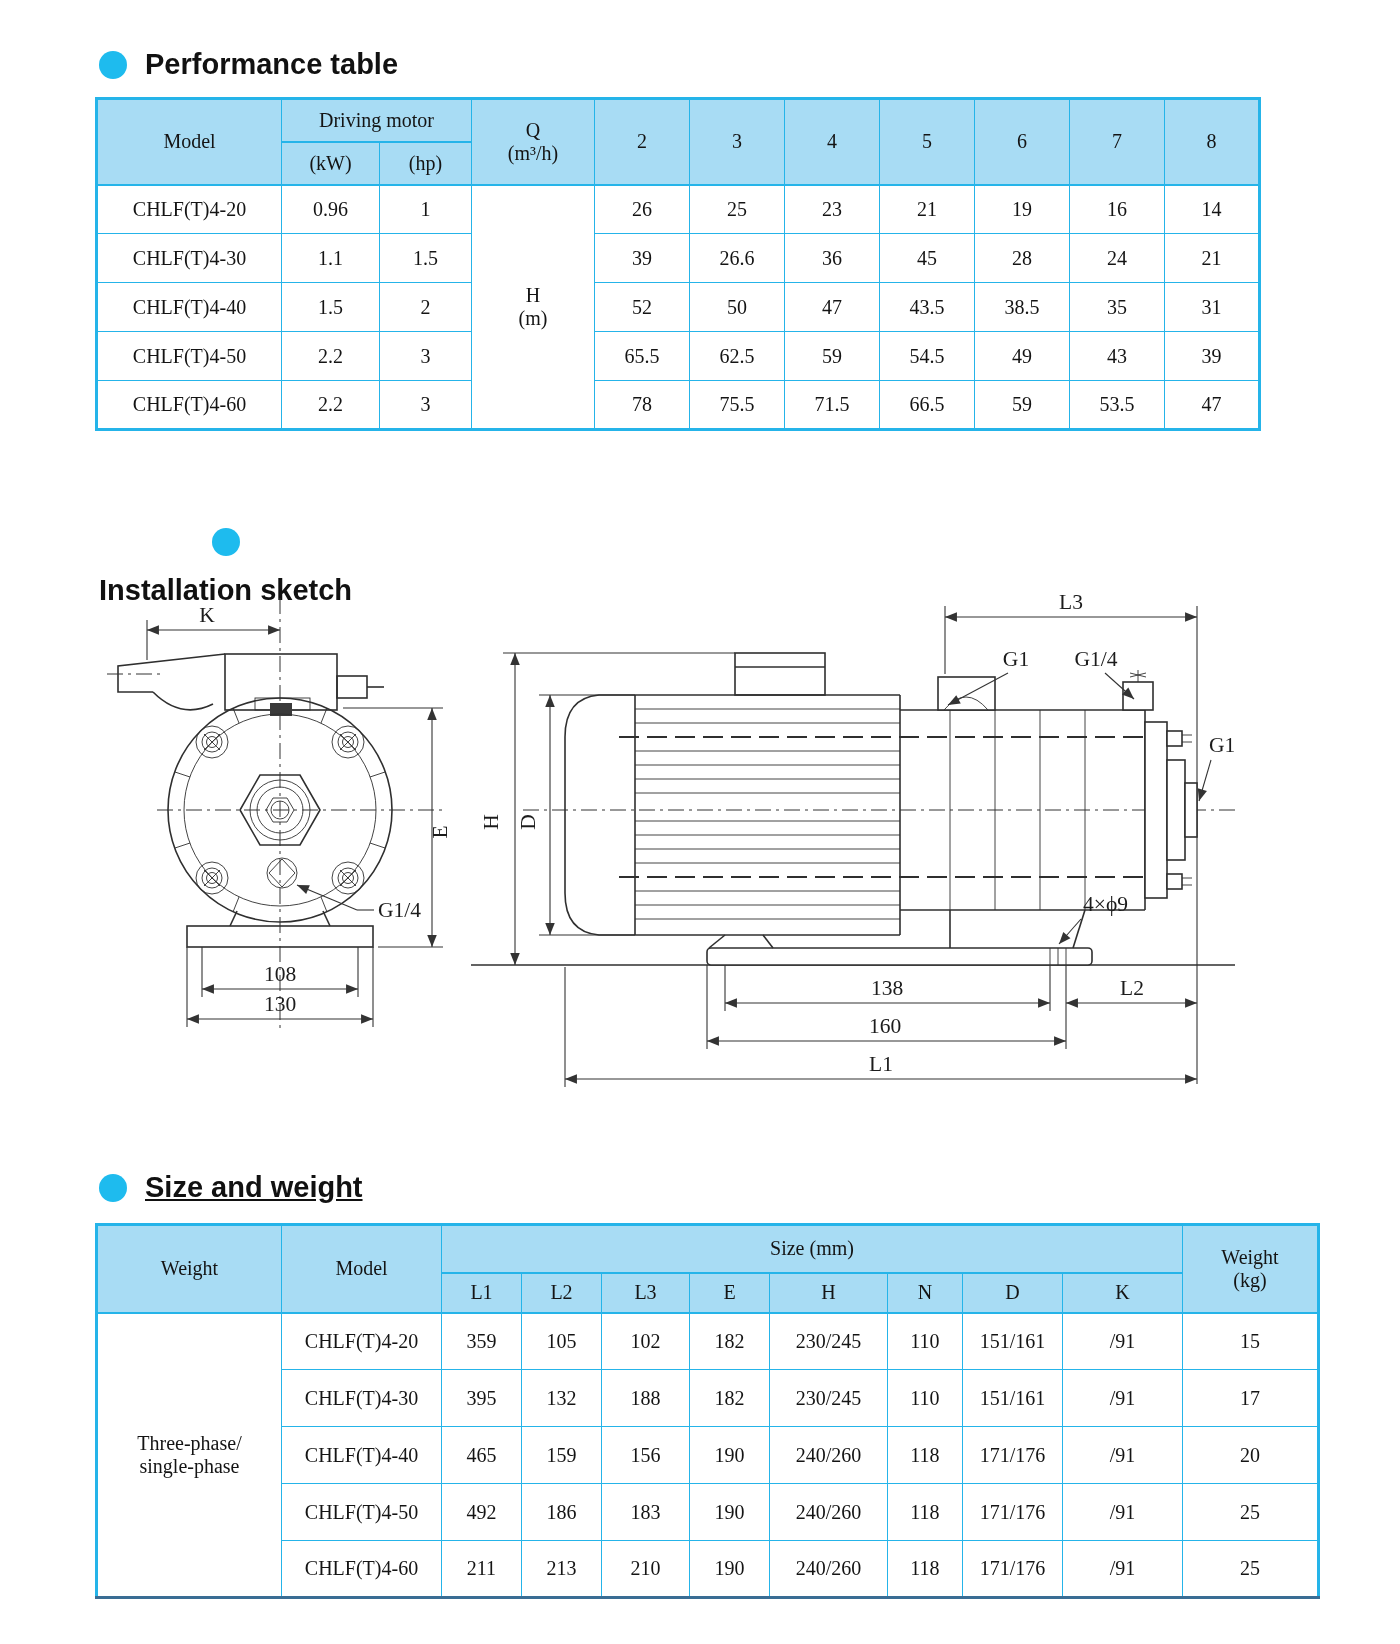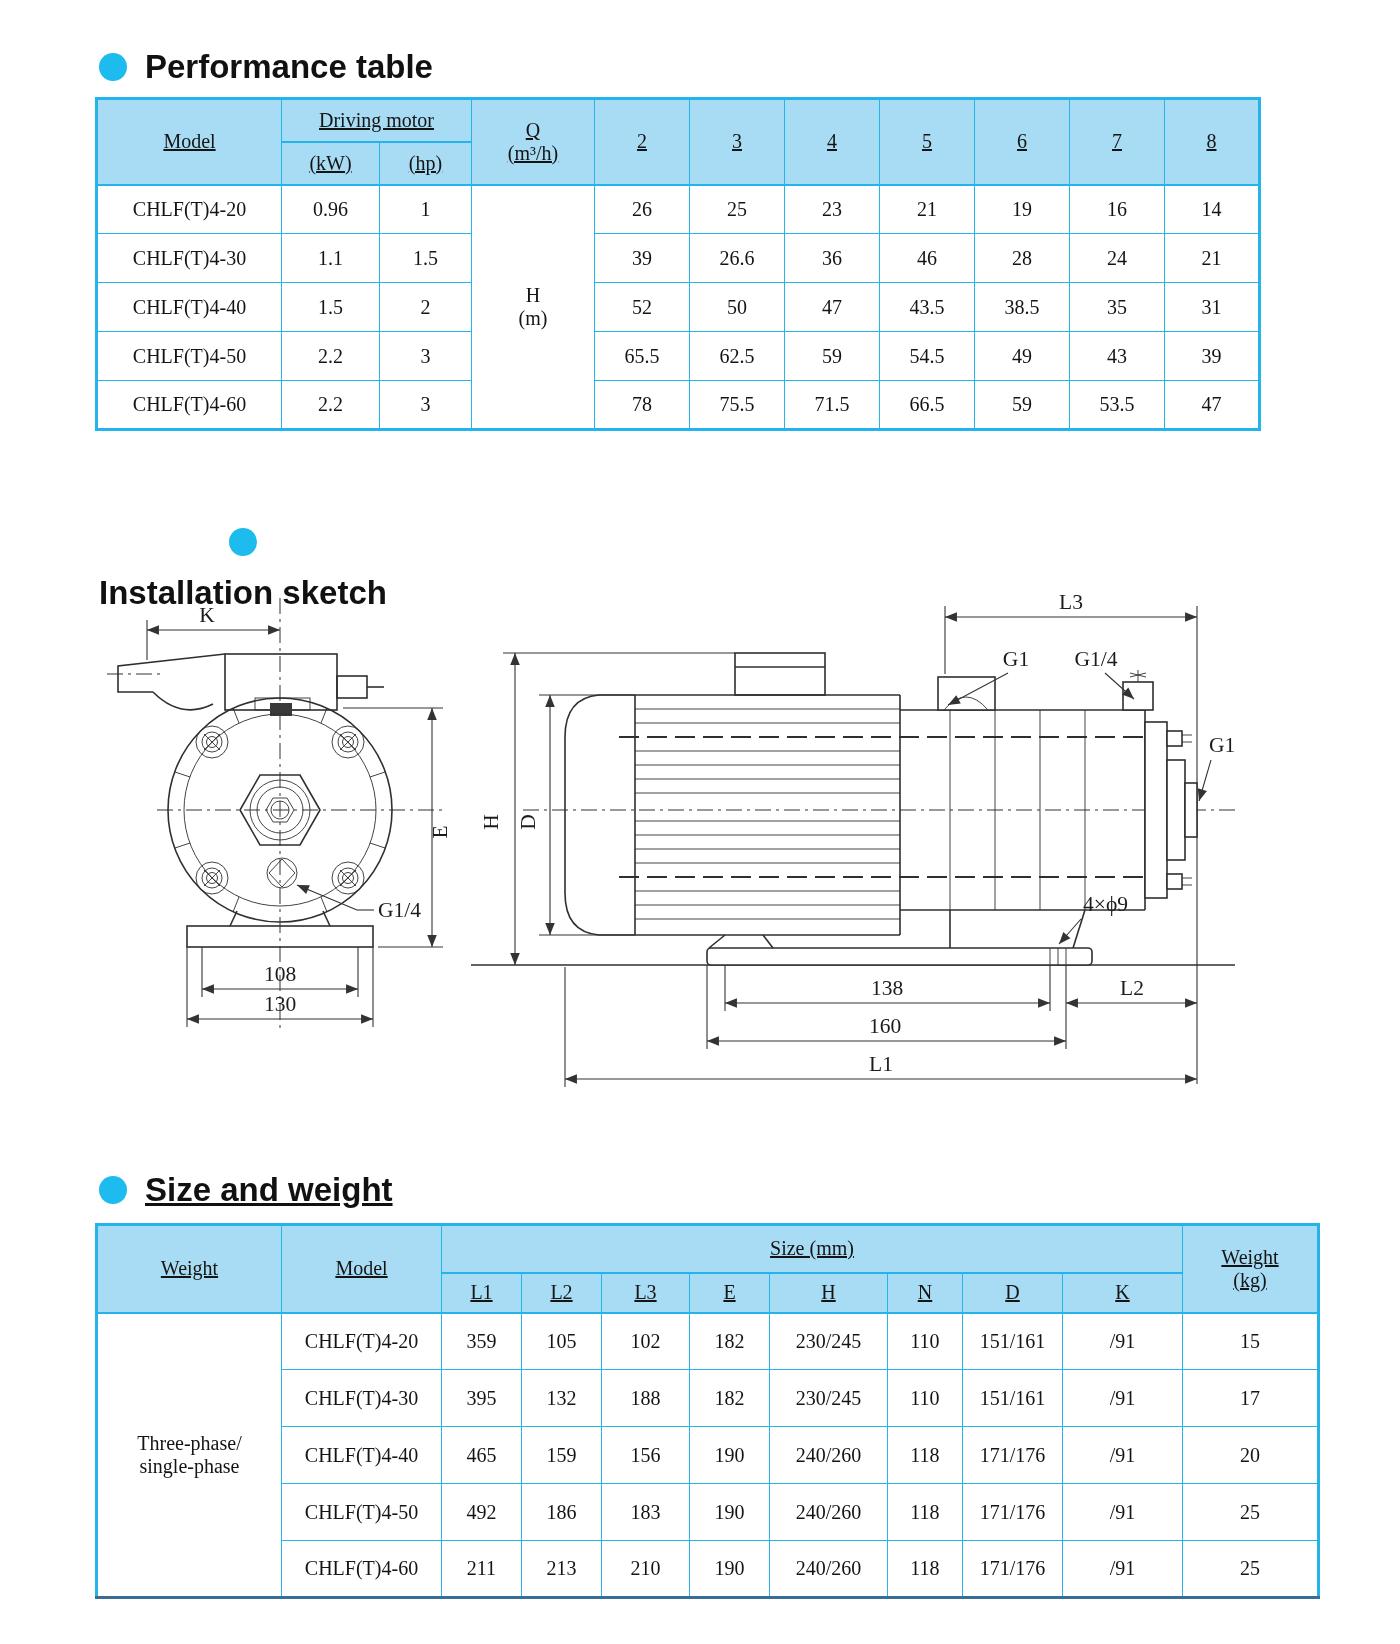--- a/index.html
+++ b/index.html
@@ -1,30 +1,30 @@
 <!DOCTYPE html>
 <html><head>
 <meta charset="utf-8">
 <style>
   html,body{margin:0;padding:0;background:#ffffff;}
   #page{position:relative;width:1400px;height:1644px;background:#ffffff;overflow:hidden;
         font-family:"Liberation Serif",serif;color:#141414;}
 
   
   .sec-title{position:absolute;left:99px;display:flex;align-items:center;gap:18px;
-             font-family:"Liberation Sans",sans-serif;font-weight:bold;font-size:33px;color:#111;}
+             font-family:"Liberation Sans",sans-serif;font-weight:bold;font-size:29px;color:#111;}
   .bullet{width:28px;height:28px;border-radius:50%;background:#1ebbee;flex:0 0 auto;}
 
   
   table.t{position:absolute;border-collapse:collapse;table-layout:fixed;background:#fff;}
   table.t th,table.t td{border:1.6px solid #25b4e9;text-align:center;vertical-align:middle;
              font-weight:normal;font-size:20px;color:#141414;padding:0;}
   table.t{border:3px solid #25b4e9;}
   table.t th{background:#a8dcf4;}
-  table.t thead th{border-bottom-width:2.5px;text-decoration:underline;}
+  table.t thead th{border-bottom-width:2.5px;}
   #perf-table{left:95px;top:97px;width:1163px;}
   #perf-table thead tr{height:43px;}
   #perf-table tbody tr{height:49px;}
   #size-table{left:95px;top:1223px;width:1222px;border-bottom:3.5px solid #3a6d94;}
   #size-table thead tr.r1{height:48px;}
   #size-table thead tr.r2{height:40px;}
   #size-table tbody tr{height:57px;}
   .two-line div{line-height:23px;}
 
   
@@ -99,21 +99,21 @@
         <td>16</td>
         <td>14</td>
       </tr>
       <tr>
         <td>CHLF(T)4-30</td>
         <td>1.1</td>
         <td>1.5</td>
         <td>39</td>
         <td>26.6</td>
         <td>36</td>
-        <td>46</td>
+        <td>45</td>
         <td>28</td>
         <td>24</td>
         <td>21</td>
       </tr>
       <tr>
         <td>CHLF(T)4-40</td>
         <td>1.5</td>
         <td>2</td>
         <td>52</td>
         <td>50</td>

